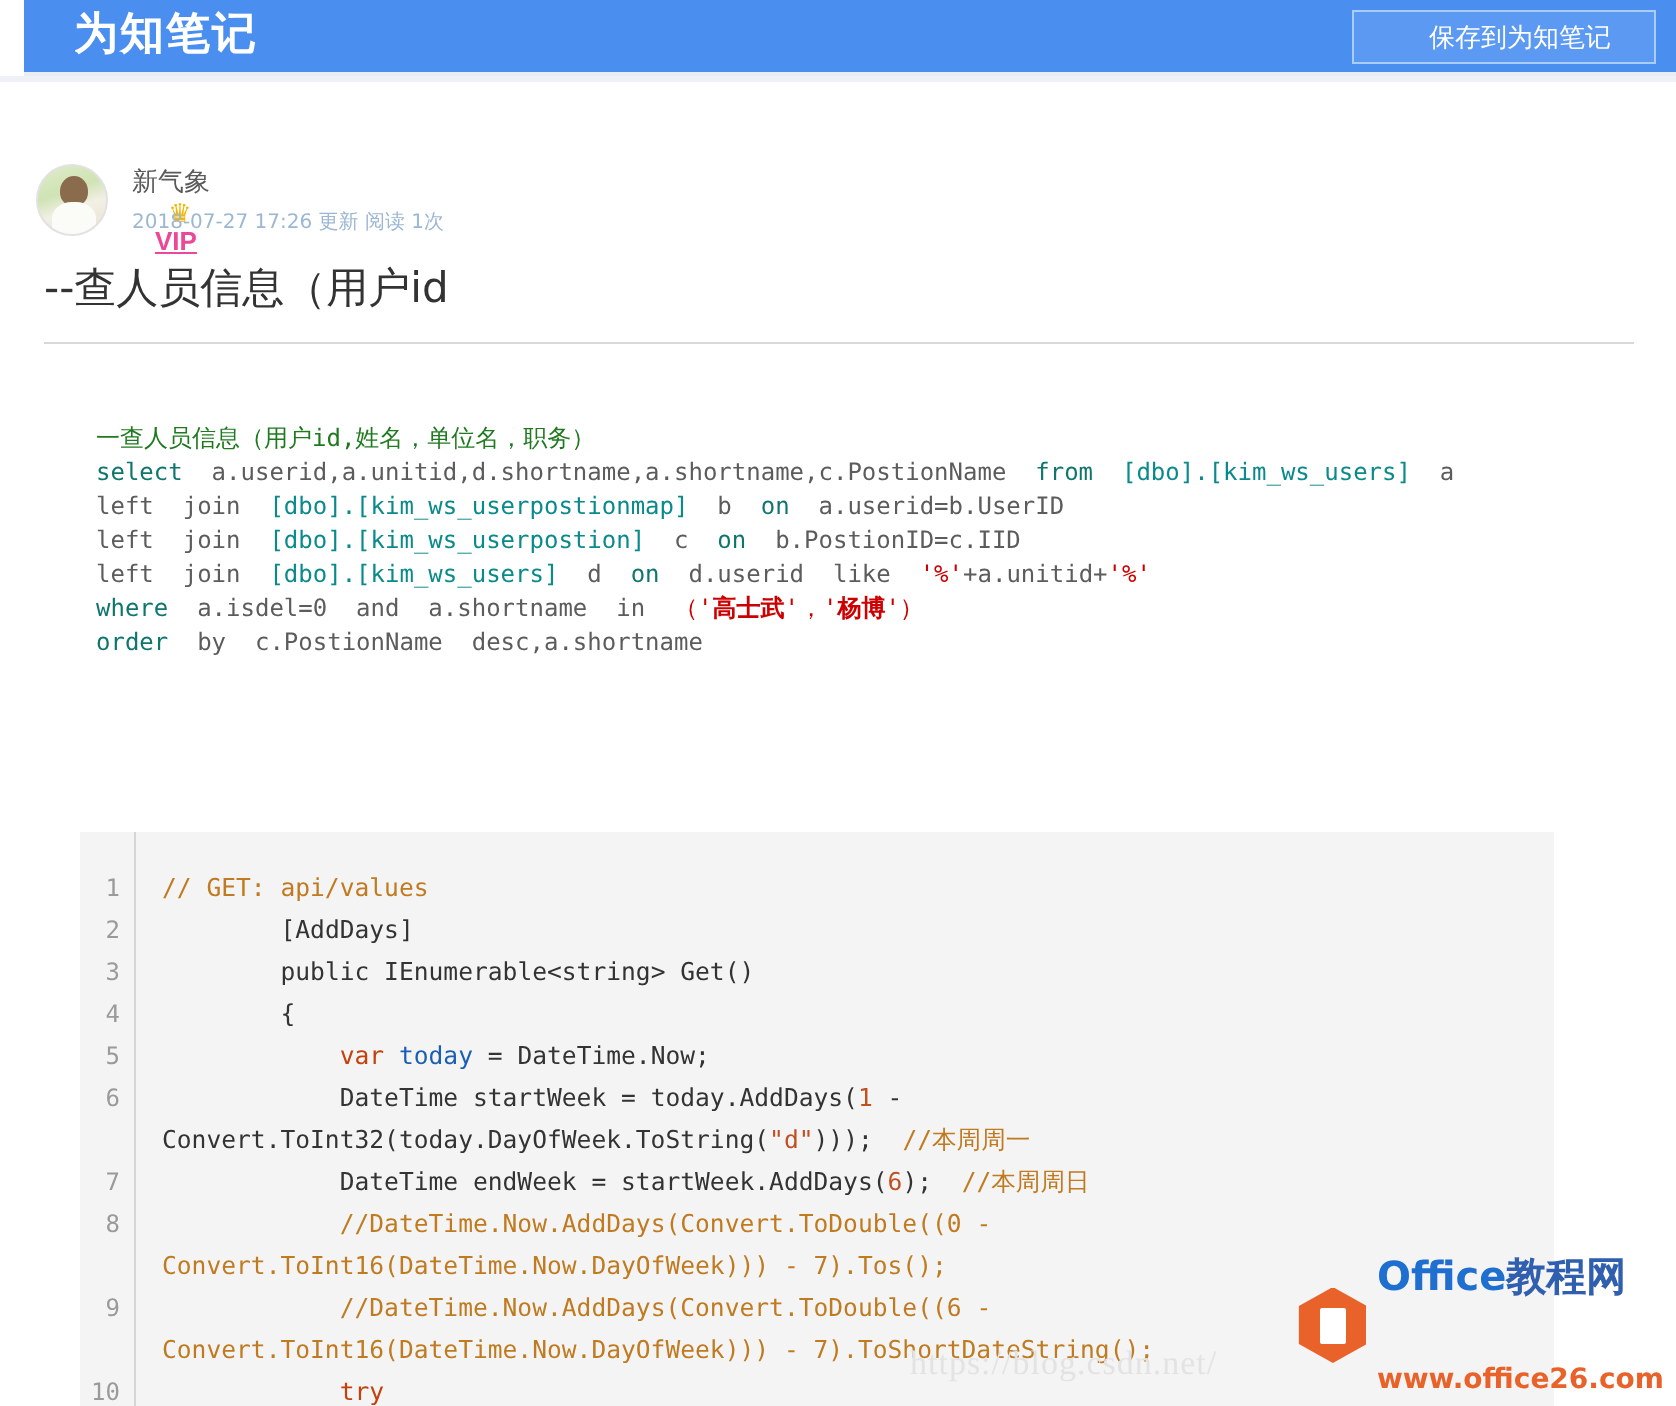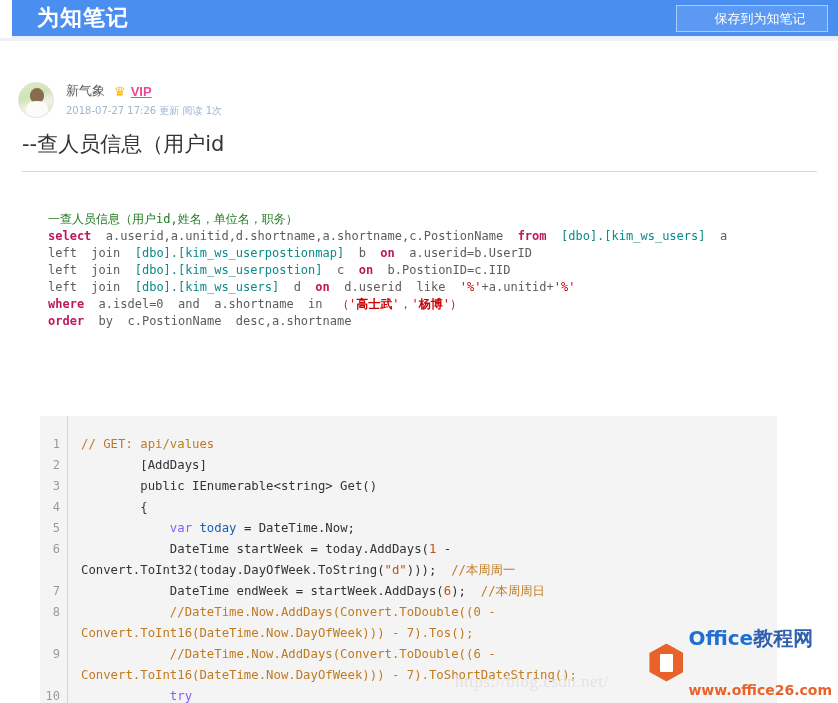--- a/index.html
+++ b/index.html
@@ -57,21 +57,21 @@
     border: 1px solid #e2e2e2;
   }
   .avatar .hair {
     position:absolute; left:11px; top:5px; width:14px; height:15px;
     background:#8a6b4b; border-radius:50% 50% 45% 45%;
   }
   .avatar .body {
     position:absolute; left:7px; top:18px; width:22px; height:18px;
     background:#fbfbf7; border-radius:45% 45% 6px 6px;
   }
-  .author-name-row { position:absolute; left:48px; top:0px; display:flex; align-items:center; }
+  .author-name-row { position:absolute; left:48px; top:0px; display:flex; align-items:center;flex-direction:column; }
   .author-name { font-size: 13px; color: #5a5a5a; font-family:"DejaVu Sans",sans-serif; }
   .crown {
     margin-left: 9px; color:#f2b705; font-size: 13px; line-height:1;
   }
   .vip-text { margin-left: 5px; color:#ec4899; font-size: 13px; font-weight: bold; text-decoration: underline; }
   .author-meta {
     position: absolute; left: 48px; top: 22px;
     font-size: 10px; color: #9cb7d4;
     font-family: "DejaVu Sans", sans-serif;
   }
@@ -90,21 +90,21 @@
   
   .sql-block {
     position:absolute; left: 48px; top: 211px;
     font-family: "DejaVu Sans Mono", monospace;
     font-size: 12px;
     line-height: 17px;
     white-space: pre;
   }
   .sql-line { height: 17px; }
   .c-comment { color:#1f7a1f; }
-  .c-key     { color:#be185d; font-weight:bold; }
+  .c-key     { color:#0f766e; font-weight:normal; }
   .c-plain   { color:#5c5c5c; }
   .c-obj     { color:#0a8a8a; }
   .c-str     { color:#cc0000; }
   .c-cn      { color:#cc0000; font-weight:bold; }
 
   
   .code-block {
     position:absolute; left: 40px; top: 416px;
     width: 737px; height: 300px;
     background: #f4f4f4;
@@ -120,21 +120,21 @@
     position:absolute; left: 27px; top: 0; width: 1px; height: 300px;
     background:#d6d6d6;
   }
   .code-row { position:relative; min-height:21px; }
   .ln {
     position:absolute; left: 0; width: 20px; top:0;
     text-align: right; color:#9a9a9a; font-size:12px;
   }
   .code-text { margin-left: 41px; white-space: pre-wrap; color:#333; }
   .k-comment { color:#c07a20; }
-  .k-kw      { color:#8b5cf6;margin-top:32px; }
+  .k-kw      { color:#c2410c;margin-top:32px; }
   .k-ident   { color:#1a5fb4; }
   .k-str     { color:#c05020; }
   .k-num     { color:#c05020; }
   .k-plain   { color:#333333; }
 
   
   .wm-csdn{
     position:absolute; left: 455px; top: 672px;
     font-family:"Liberation Serif", serif;
     font-size: 17px; color:#e3e3e3; letter-spacing:0.5px;

